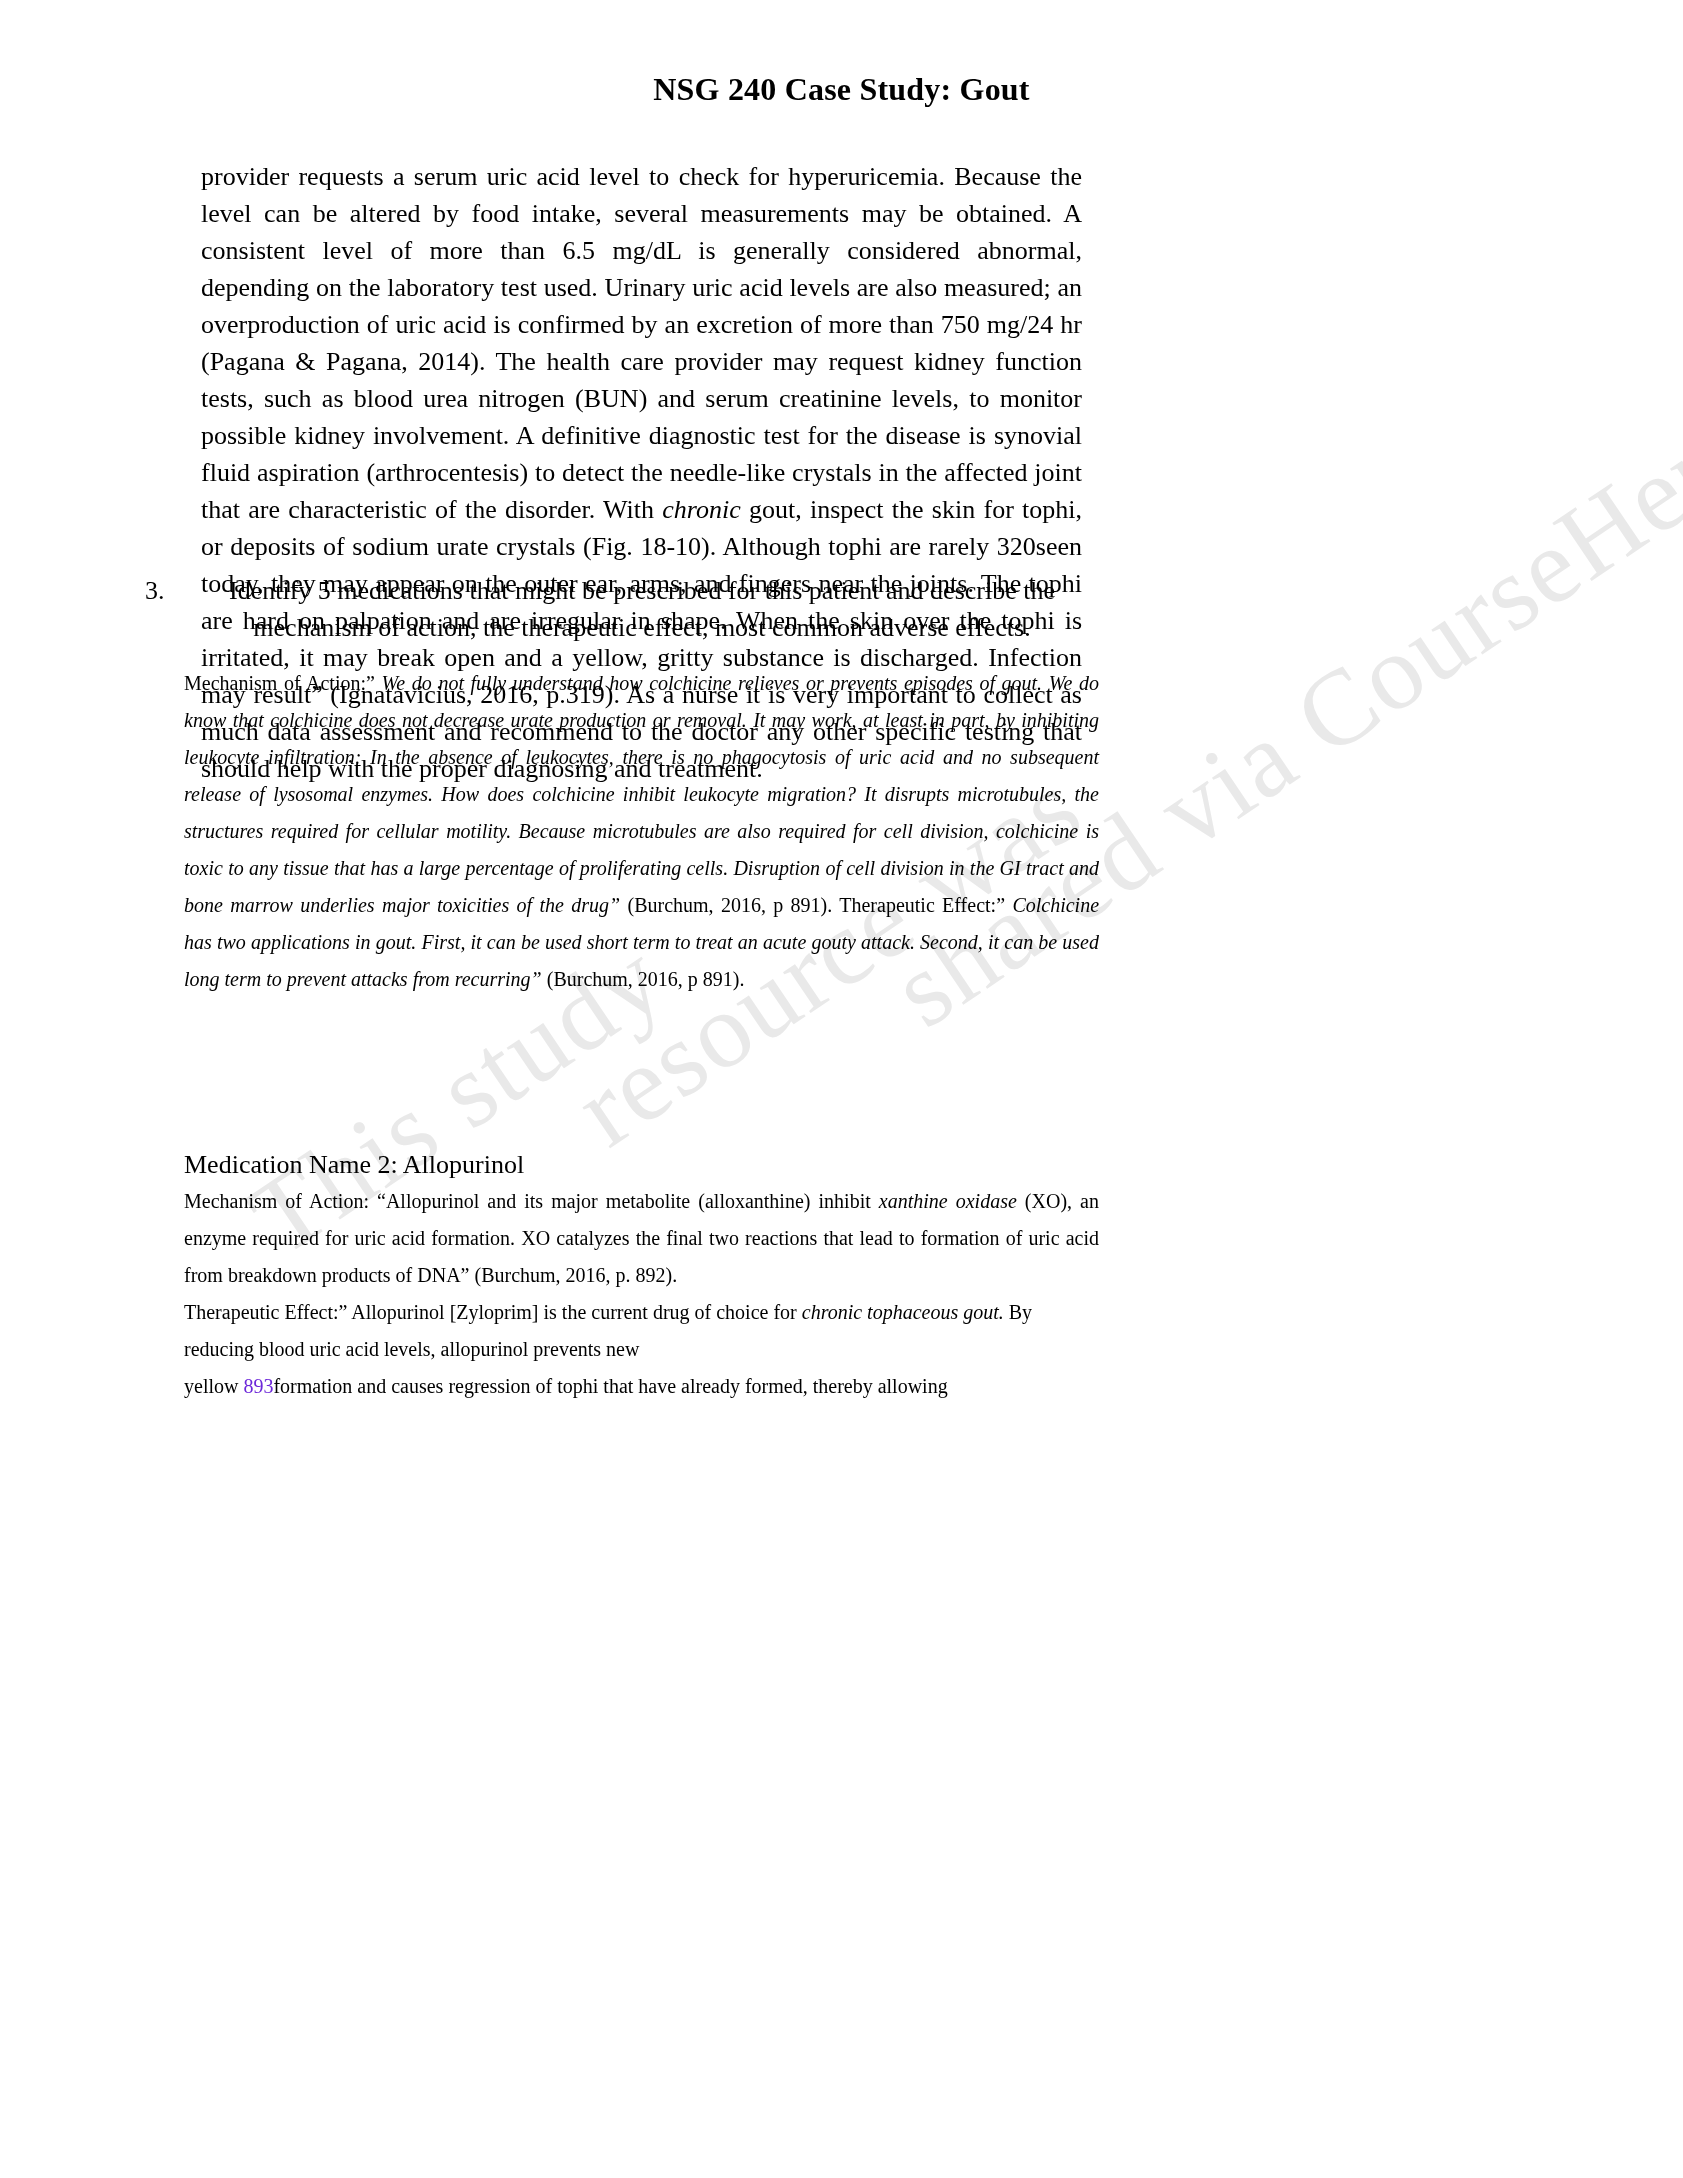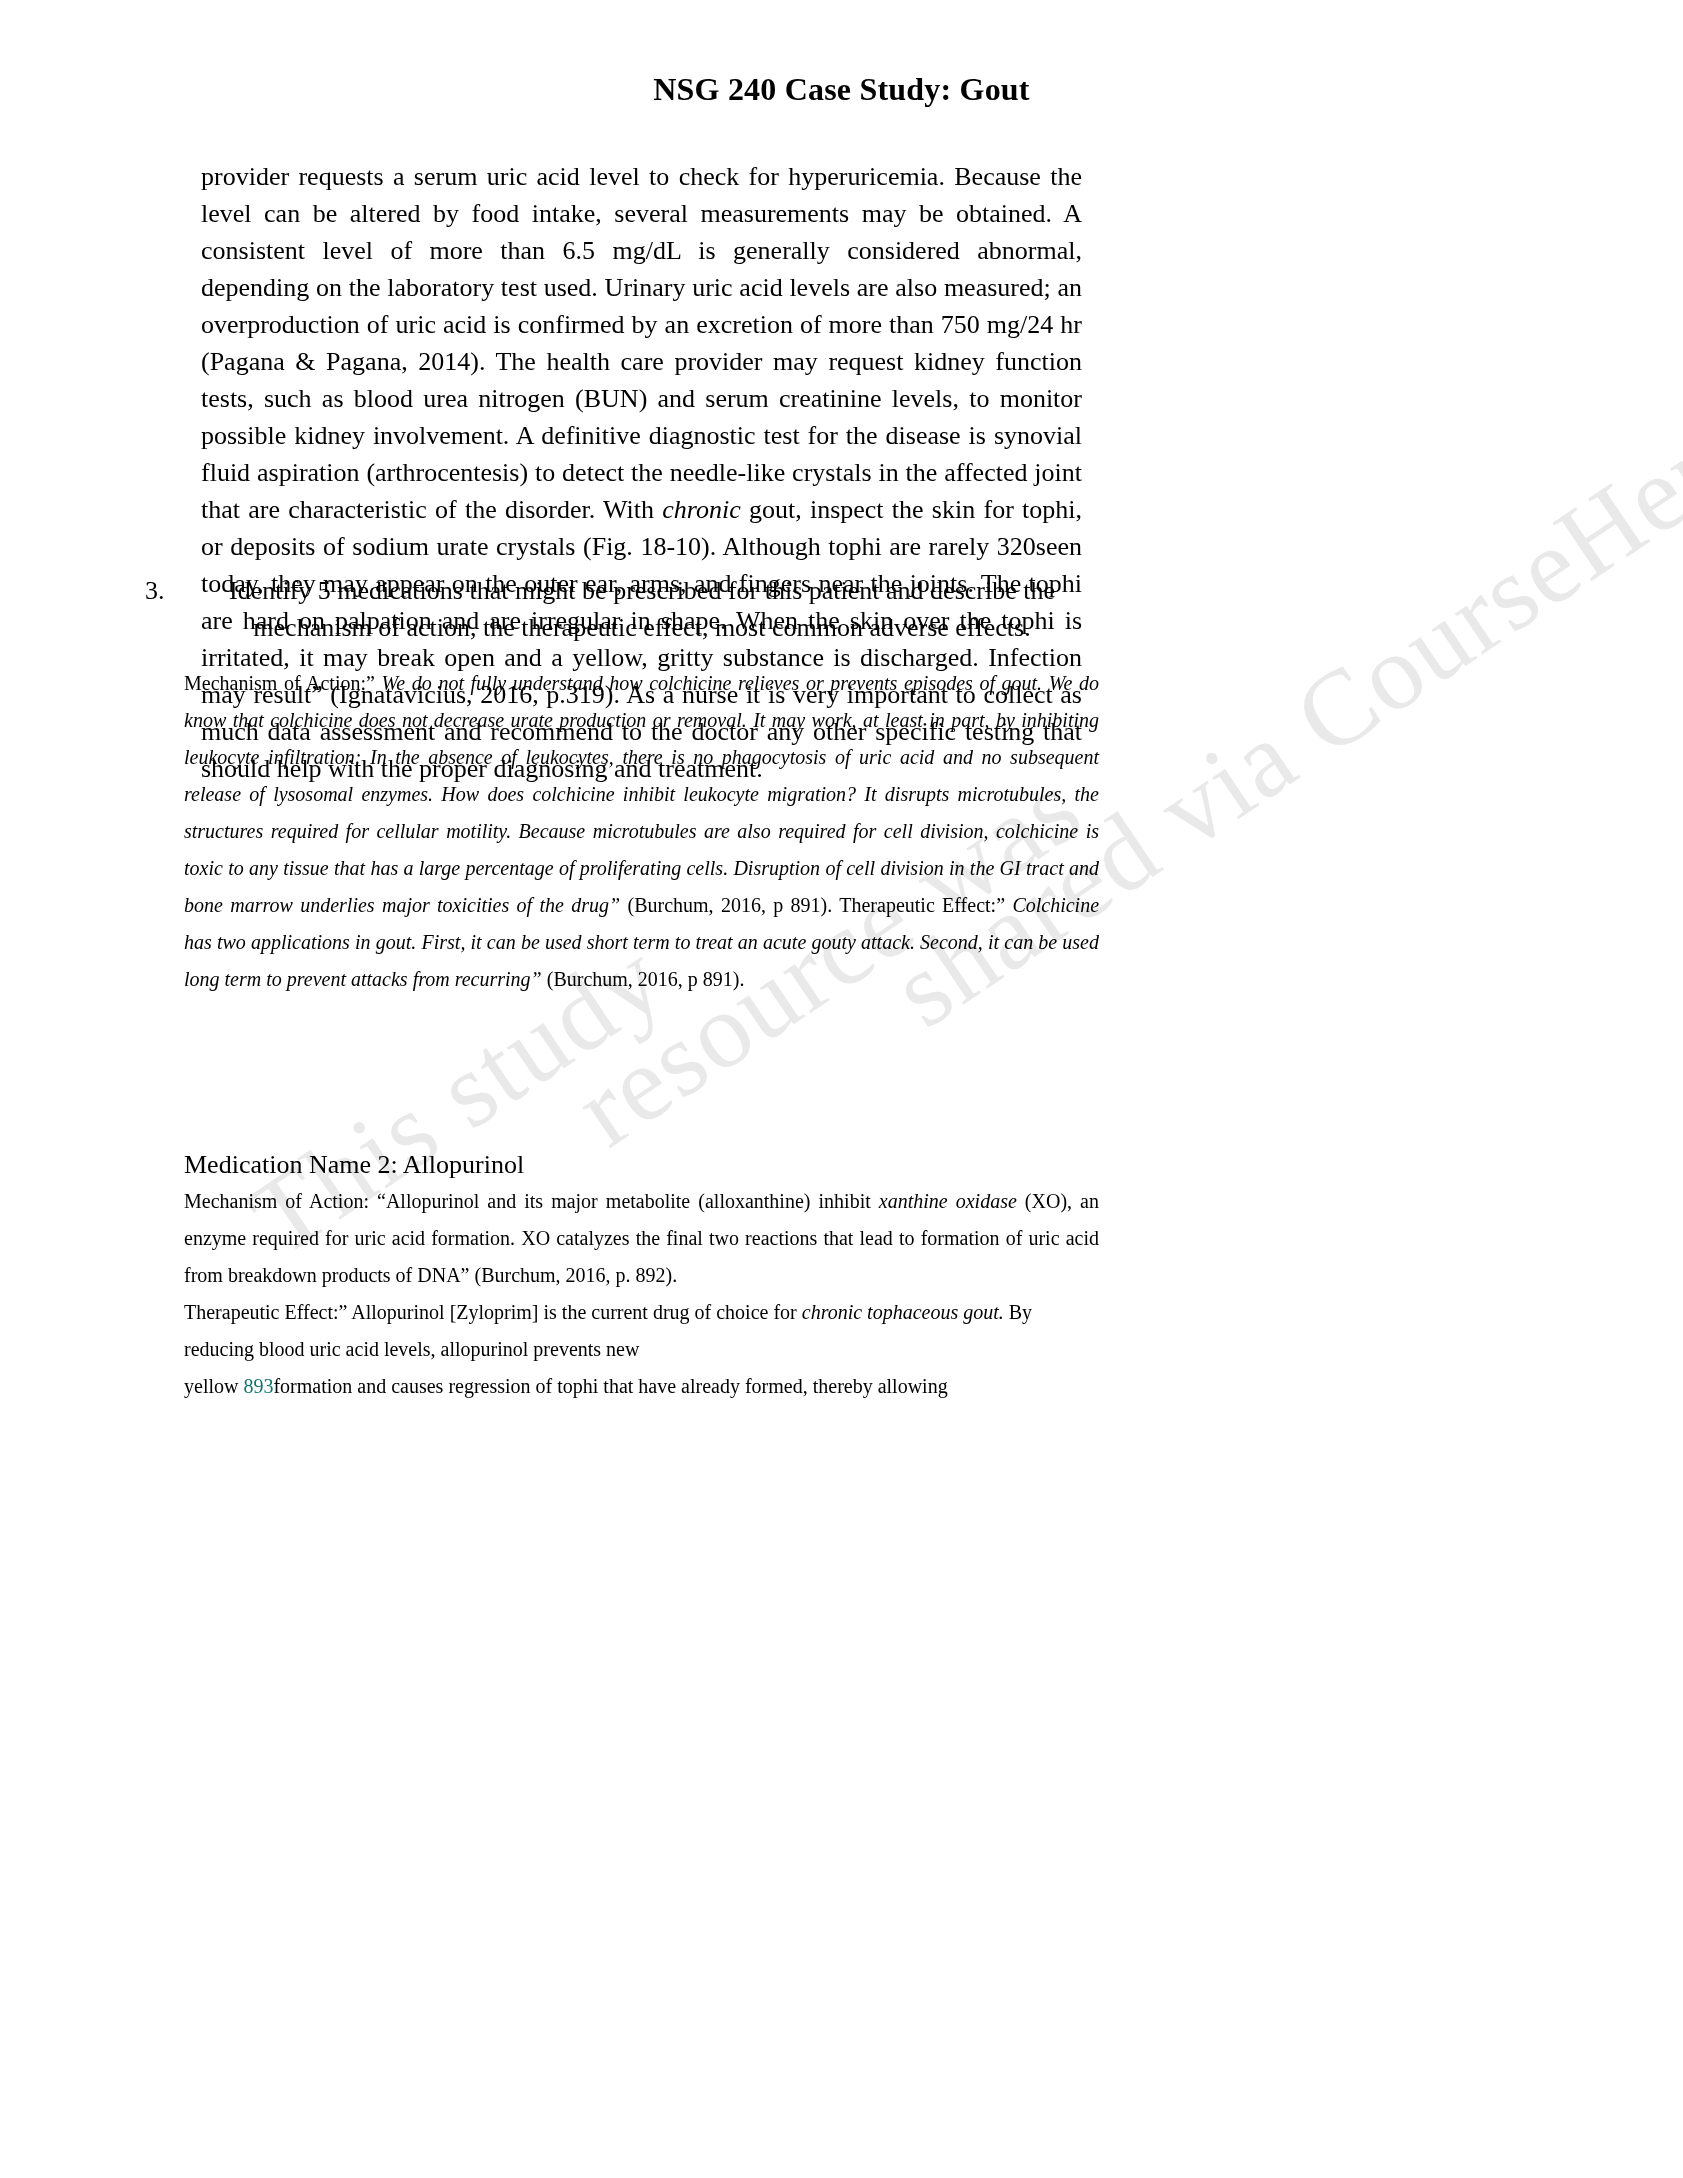--- a/index.html
+++ b/index.html
@@ -123,21 +123,21 @@
     margin: 0;
     font-size: 20px;
     line-height: 37px;
     text-align: left;
   }
   .med-block.just {
     text-align: justify;
   }
   em, .it { font-style: italic; }
   .pgnum {
-    color: #0f766e;
+    color: #6d28d9;
   }
 </style>
 </head>
 <body>
 
 <div id="page">
 
   <div id="watermark">
     <div class="wm-line wm-a">This study</div>
     <div class="wm-line wm-b">resource was</div>

